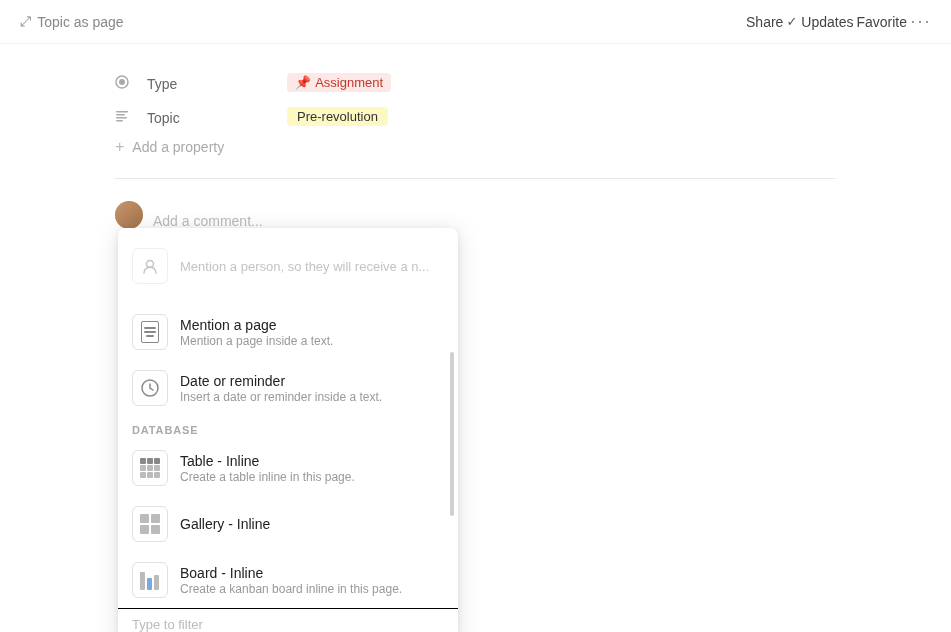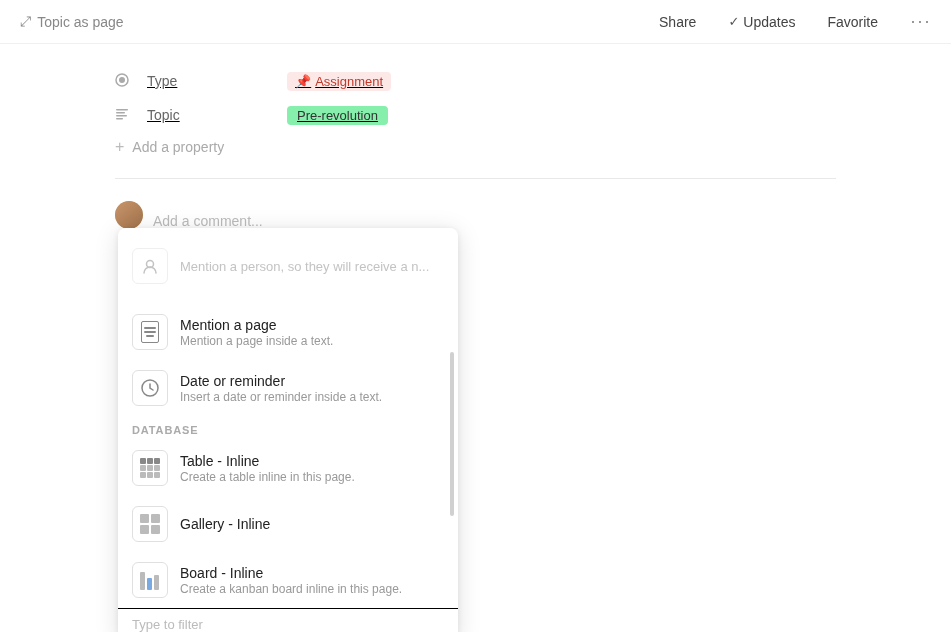--- a/index.html
+++ b/index.html
@@ -29,21 +29,21 @@
       font-size: 14px;
       cursor: pointer;
     }
     .topbar-left .arrow-icon {
       font-size: 14px;
       color: #888;
     }
     .topbar-right {
       display: flex;
       align-items: center;
-      gap: 32px;
+      gap: 3px;
     }
     .topbar-right .action-btn {
       font-size: 14px;
       color: #444;
       cursor: pointer;
       background: none;
       border: none;
       padding: 0;
     }
     .topbar-right .updates-btn {
@@ -69,24 +69,23 @@
       padding: 20px 115px;
       position: relative;
     }
 
     
     .properties {
       margin-bottom: 16px;
     }
     .property-row {
       display: flex;
-      align-items: center;
+      align-items: flex-end;
       padding: 6px 0;
       min-height: 34px;
-      text-decoration: underline;
     }
     .property-icon {
       width: 24px;
       margin-right: 8px;
       color: #aaa;
       font-size: 14px;
       flex-shrink: 0;
     }
     .property-label {
       width: 140px;
@@ -107,21 +106,21 @@
       padding: 2px 8px;
       font-size: 13px;
       gap: 4px;
     }
     .tag-assignment .pin-icon {
       font-size: 13px;
     }
     .tag-topic {
       display: inline-flex;
       align-items: center;
-      background: #86efac;
+      background: #fef9c3;
       color: #333;
       border-radius: 4px;
       padding: 2px 10px;
       font-size: 13px;
     }
 
     
     .add-property-row {
       display: flex;
       align-items: center;

